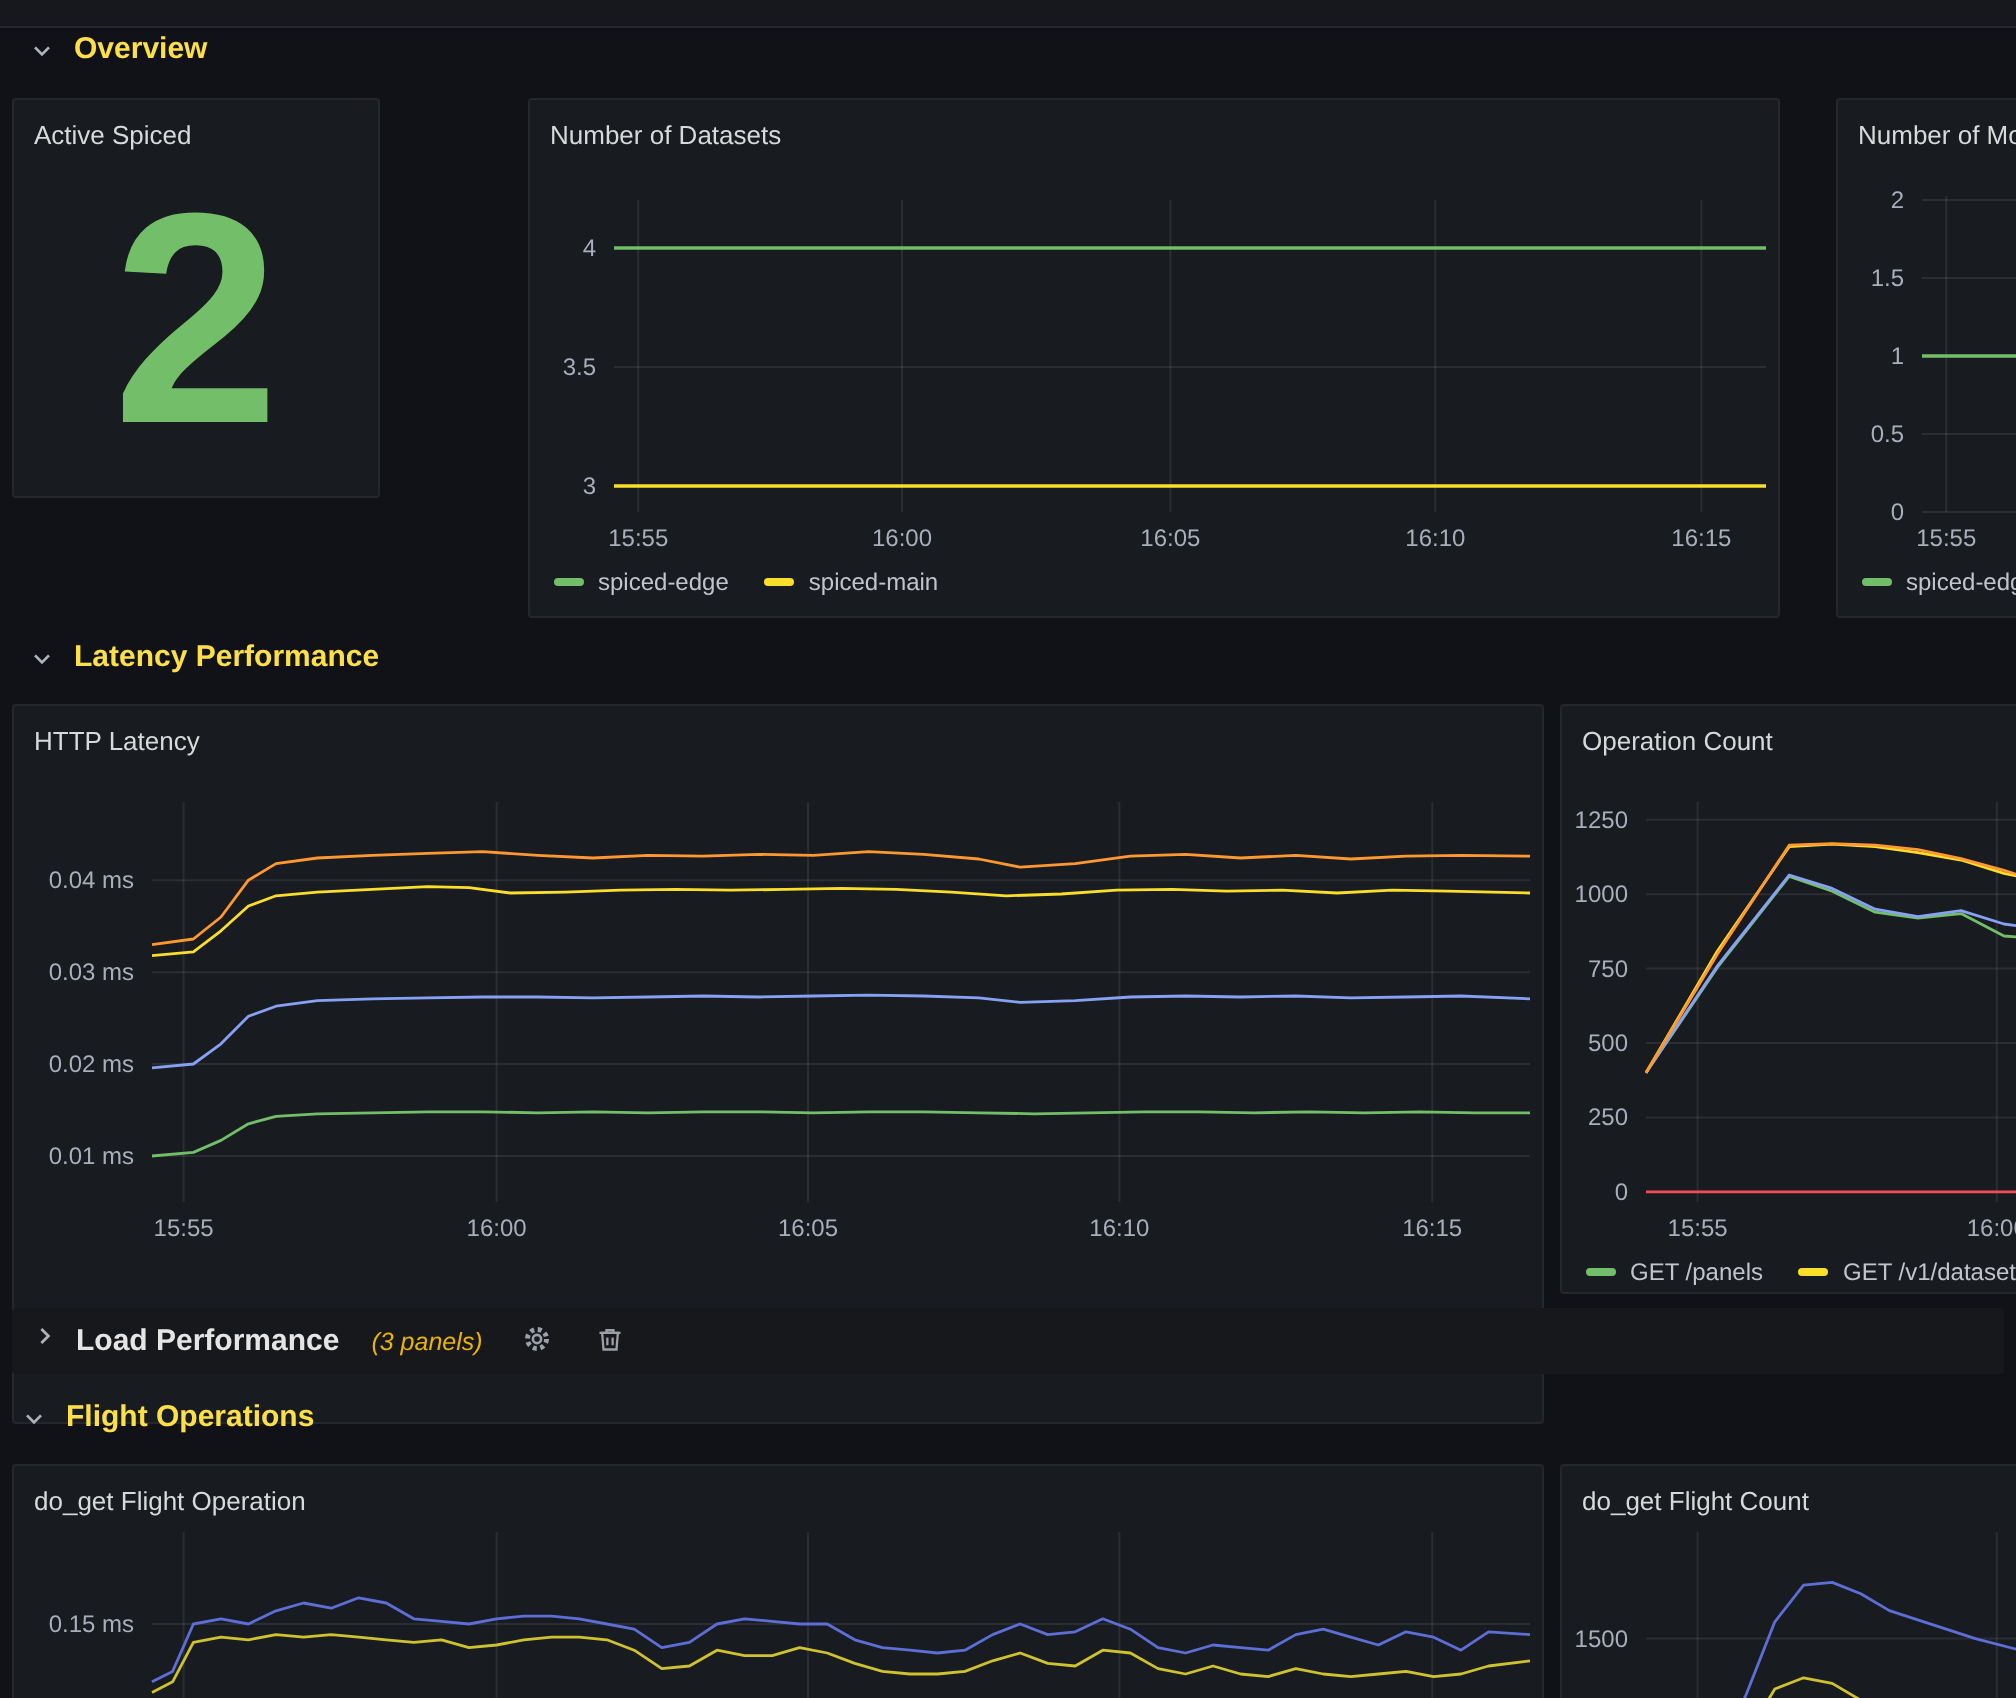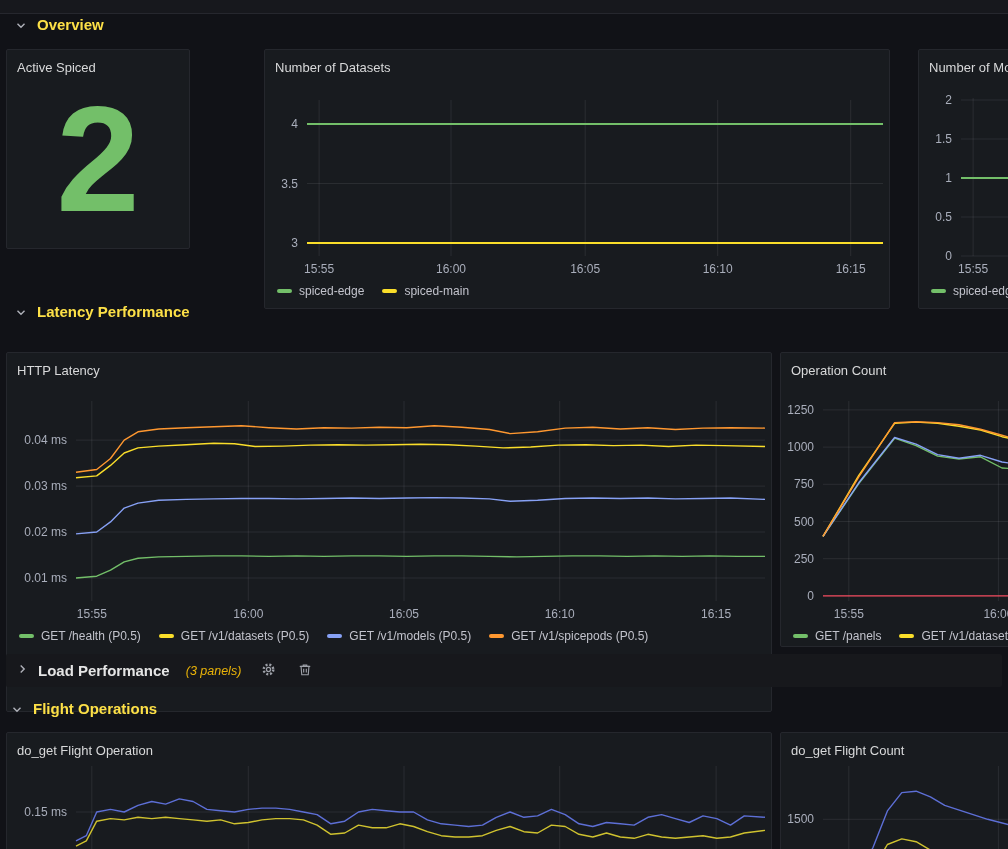--- a/index.html
+++ b/index.html
@@ -109,21 +109,21 @@
           <text class="tick" x="-9" y="6" text-anchor="end">2</text>
           <polyline fill="none" stroke="#73BF69" stroke-width="1.8" stroke-linejoin="round" points="0.0,80.0 576.0,80.0"></polyline>
         </svg>
         <div class="legend" style="left:12px;top:232px"><span class="li">
             <i style="background:#73BF69"></i>
             <span>spiced-edge</span>
           </span></div>
       </div>
   </div>
 
-  <div class="section" style="left:14px;top:303px;text-align:right;">
+  <div class="section" style="left:14px;top:320px;text-align:right;">
     <span class="chev">
       <svg width="14" height="14" viewBox="0 0 16 16">
           <path d="M4 6.5l4 4 4-4" fill="none" stroke="#B0B2BA" stroke-width="1.6"></path>
         </svg>
     </span>
     <span>Latency Performance</span>
   </div>
 
   <div class="panel" style="left:6px;top:352px;width:766px;height:360px;">
     <div class="panel-title">HTTP Latency</div>
@@ -145,33 +145,20 @@
           <text class="tick" x="-9" y="135" text-anchor="end">0.02 ms</text>
           <line x1="0" x2="689" y1="85.1" y2="85.1" stroke="rgba(204,204,220,0.10)"></line>
           <text class="tick" x="-9" y="89.1" text-anchor="end">0.03 ms</text>
           <line x1="0" x2="689" y1="39.1" y2="39.1" stroke="rgba(204,204,220,0.10)"></line>
           <text class="tick" x="-9" y="43.1" text-anchor="end">0.04 ms</text>
           <polyline fill="none" stroke="#73BF69" stroke-width="1.4" stroke-linejoin="round" points="0.0,177.0 20.7,175.2 34.5,169.2 48.2,160.9 62.0,157.2 82.7,155.9 110.2,155.4 137.8,154.9 165.4,154.9 192.9,155.4 220.5,154.9 248.0,155.4 275.6,154.9 303.2,154.9 330.7,155.4 358.3,154.9 385.8,154.9 413.4,155.4 441.0,155.9 468.5,155.4 496.1,154.9 523.6,154.9 551.2,155.4 578.8,154.9 606.3,155.4 633.9,154.9 661.4,155.4 689.0,155.4"></polyline>
           <polyline fill="none" stroke="#FADE2A" stroke-width="1.4" stroke-linejoin="round" points="0.0,76.8 20.7,74.9 34.5,64.4 48.2,52.0 62.0,46.9 82.7,45.1 110.2,43.7 137.8,42.3 158.5,42.8 179.1,45.5 206.7,45.1 234.3,44.1 261.8,43.7 289.4,44.1 316.9,43.7 344.5,43.2 372.1,43.7 399.6,45.1 427.2,46.9 454.7,46.0 482.3,44.1 509.9,43.7 537.4,44.6 565.0,44.1 592.5,45.5 620.1,44.1 647.7,44.6 689.0,45.5"></polyline>
           <polyline fill="none" stroke="#87A1F5" stroke-width="1.4" stroke-linejoin="round" points="0.0,132.9 20.7,131.0 34.5,120.9 48.2,107.1 62.0,102.1 82.7,99.3 110.2,98.4 137.8,97.9 165.4,97.5 192.9,97.5 220.5,97.9 248.0,97.5 275.6,97.0 303.2,97.5 330.7,97.0 358.3,96.6 385.8,97.0 413.4,97.9 434.1,100.2 461.6,99.3 489.2,97.5 516.8,97.0 544.3,97.5 571.9,97.0 599.4,97.9 627.0,97.5 654.5,97.0 689.0,98.4"></polyline>
           <polyline fill="none" stroke="#FF9830" stroke-width="1.4" stroke-linejoin="round" points="0.0,71.3 20.7,68.5 34.5,57.5 48.2,39.1 62.0,30.8 82.7,28.0 110.2,26.7 137.8,25.7 165.4,24.8 192.9,26.7 220.5,28.0 248.0,26.7 275.6,27.1 303.2,26.2 330.7,26.7 358.3,24.8 385.8,26.2 413.4,28.5 434.1,32.6 461.6,30.8 489.2,27.1 516.8,26.2 544.3,28.0 571.9,26.7 599.4,28.5 627.0,27.1 654.5,26.7 689.0,27.1"></polyline>
         </svg>
-        <div class="legend" style="left:12px;top:274px"><span class="li">
-            <i style="background:#73BF69"></i>
-            <span>GET /health (P0.5)</span>
-          </span><span class="li">
-            <i style="background:#FADE2A"></i>
-            <span>GET /v1/datasets (P0.5)</span>
-          </span><span class="li">
-            <i style="background:#87A1F5"></i>
-            <span>GET /v1/models (P0.5)</span>
-          </span><span class="li">
-            <i style="background:#FF9830"></i>
-            <span>GET /v1/spicepods (P0.5)</span>
-          </span></div>
       </div>
   </div>
 
   <div class="panel" style="left:780px;top:352px;width:766px;height:295px;">
     <div class="panel-title">Operation Count</div>
     <div class="chart">
         <svg width="716" height="200" style="position:absolute;left:42px;top:48px;overflow:visible">
           <line x1="25.8" x2="25.8" y1="0" y2="200" stroke="rgba(204,204,220,0.10)"></line>
           <text class="tick" x="25.8" y="217" text-anchor="middle">15:55</text>
           <line x1="175.4" x2="175.4" y1="0" y2="200" stroke="rgba(204,204,220,0.10)"></line>

